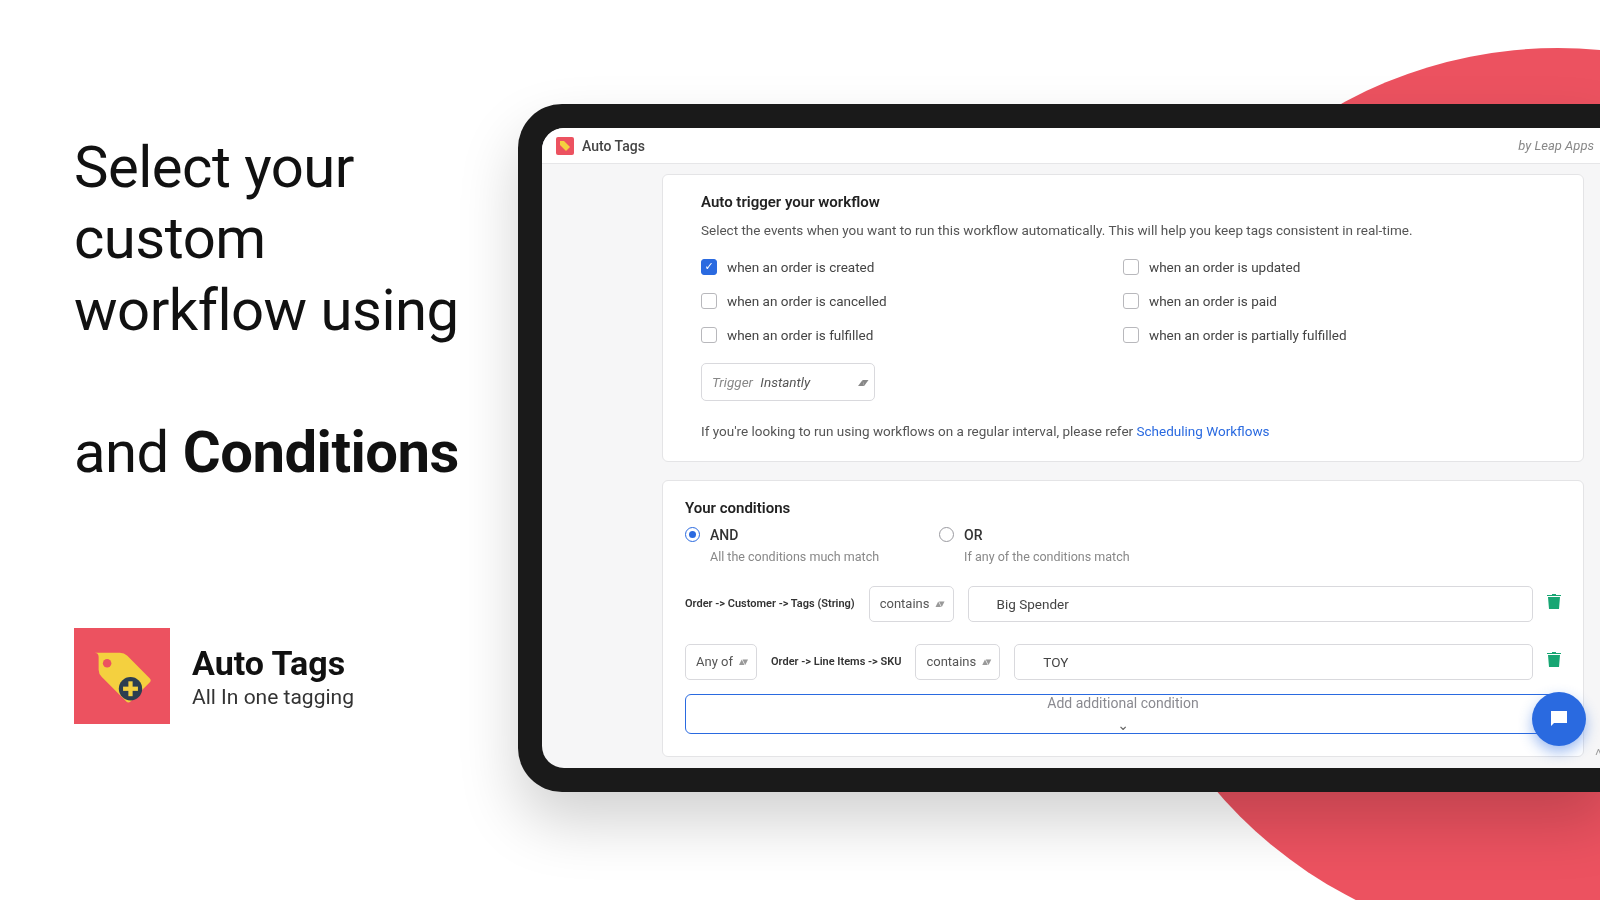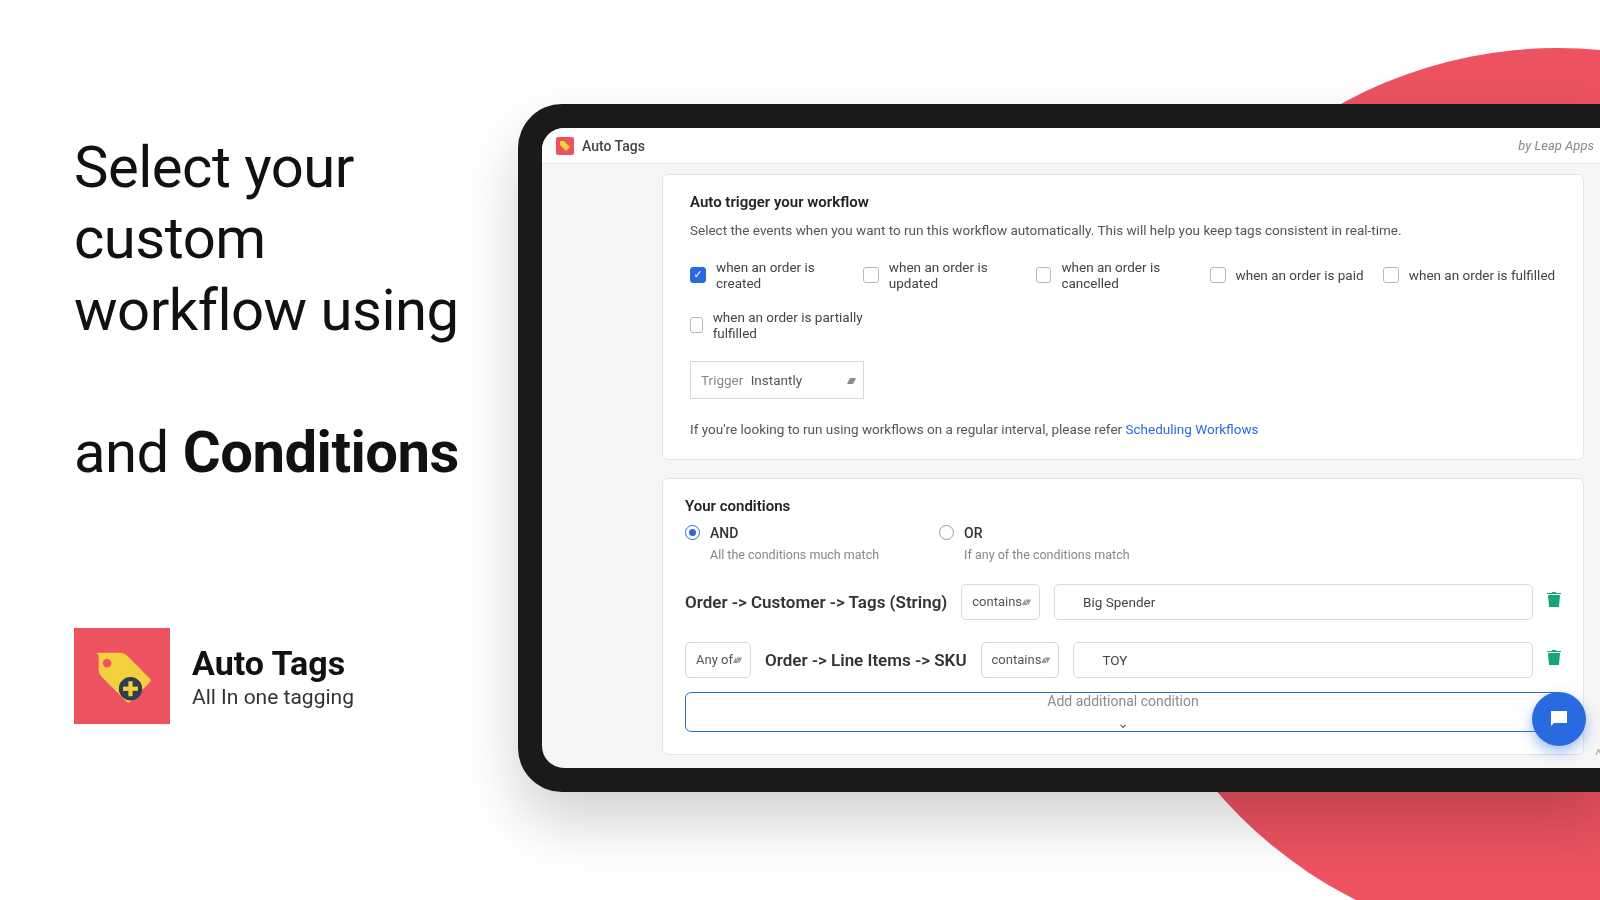--- a/index.html
+++ b/index.html
@@ -19,49 +19,49 @@
 
   .device { position: absolute; left: 518px; top: 104px; width: 1090px; height: 688px; background: #1a1a1a; border-radius: 44px 0 0 44px; padding: 24px 0 24px 24px; z-index: 1; box-shadow: 0 30px 60px rgba(0,0,0,.18); }
   .screen { width: 100%; height: 100%; background: #f6f6f7; border-radius: 22px 0 0 22px; overflow: hidden; position: relative; }
 
   .app-header { height: 36px; background: #fff; border-bottom: 1px solid #e6e6e8; display: flex; align-items: center; padding: 0 14px; font-size: 14px; color: #444; justify-content: space-between; }
   .app-header .hname { display:flex; align-items:center; gap:8px; font-weight:500;}
   .app-header .hlogo { width:18px; height:18px; background:#ec5260; display:inline-flex; align-items:center; justify-content:center; border-radius:2px;}
   .app-header .byline { color:#888; font-size:13px;font-style:italic; }
 
   .canvas { padding: 10px 24px 0 120px; }
-  .card { background:#fff; border:1px solid #e4e4e6; border-radius:6px; padding:18px 27px 22px; margin-bottom:18px; color:#333; }
+  .card { background:#fff; border:1px solid #e4e4e6; border-radius:6px; padding:18px 38px 22px; margin-bottom:18px; color:#333; }
   .card h2 { font-size:15px; font-weight:600; margin-bottom:10px; color:#222; }
   .card p  { font-size:13.5px; color:#555; margin-bottom:18px; line-height:1.45; }
 
-  .trigger-grid { display:grid; grid-template-columns: repeat(5, 1fr); row-gap:18px; column0a; }
+  .trigger-grid { display:grid; grid-template-columns: repeat(2, 1fr); row-gap:18px; column0a; }
   .chk { display:flex; align-items:center; gap:10px; font-size:13.5px; color:#444; }
   .chk-box { width:16px; height:16px; border:1px solid #b8b8bc; border-radius:3px; background:#fff; display:inline-flex; align-items:center; justify-content:center; }
   .chk-box.checked { background:#2a6ae0; border-color:#2a6ae0; }
   .chk-box.checked::after { content:"✓"; color:#fff; font-size:11px; line-height:1; }
 
-  .select { margin-top:20px; height:38px; width:174px; border:1px solid #d9d9dd; border-radius:0; background:#fff; display:flex; align-items:center; justify-content:space-between; padding:0 10px; font-size:13.5px; color:#555; }
+  .select { margin-top:20px; height:38px; width:174px; border:1px solid #d9d9dd; border-radius:5px; background:#fff; display:flex; align-items:center; justify-content:space-between; padding:0 10px; font-size:13.5px; color:#555;font-style:italic; }
   .select .lead { color:#888; margin-right:4px;}
   .select .chev { color:#888; font-size:12px; letter-spacing:-3px; }
 
   .hint { font-size:13.5px; color:#555; margin-top:22px; }
   .hint a { color:#2a6ae0; text-decoration:none; }
 
   .cond-card { padding:18px 22px 22px; }
   .logic-row { display:flex; gap:60px; margin-top:8px; }
   .logic { }
   .logic .top { display:flex; align-items:center; gap:10px; font-size:14px; font-weight:500; color:#333;}
   .radio { width:15px; height:15px; border:1px solid #9a9aa0; border-radius:50%; display:inline-flex; align-items:center; justify-content:center;}
   .radio.on::after{ content:""; width:7px; height:7px; border-radius:50%; background:#2a6ae0; }
   .radio.on { border-color:#2a6ae0;}
   .logic .sub { font-size:12.5px; color:#888; margin:6px 0 0 25px;}
 
   .rule-row { display:flex; align-items:center; gap:14px; margin-top:22px; }
-  .rule-label { font-size:17px; font-weight:600; color:#333; }
-  .mini-select { height:36px; border:1px solid #d9d9dd; border-radius:5px; background:#fff; display:flex; align-items:center; padding:0 10px; font-size:13px; color:#555; }
+  .rule-label { font-size:11px; font-weight:600; color:#333; }
+  .mini-select { height:36px; border:1px solid #d9d9dd; border-radius:5px; background:#fff; display:flex; align-items:center; padding:0 10px; font-size:13px; color:#555; gap:6px;}
   .mini-select .chev{ color:#999; font-size:11px; letter-spacing:-2px;}
   .text-input { height:36px; border:1px solid #d9d9dd; border-radius:5px; background:#fff; padding:0 28px; font-size:13.5px; color:#444; flex:1; display:flex; align-items:center;}
   .trash { color:#17a673; font-size:15px; cursor:pointer; }
 
   .add-cond { margin-top:14px; height:40px; border:1.5px solid #2a6ae0; border-radius:6px; display:flex; align-items:center; justify-content:space-between; padding:0 12px; font-size:14px; color:#8a8a90; background:#fff;flex-direction:column;}
   .add-cond .dd { color:#666; }
 
   .scroll-nub { position:absolute; right:6px; bottom:8px; color:#999; font-size:12px; }
 
   .fab { position:absolute; right:22px; bottom:22px; width:54px; height:54px; border-radius:50%; background:#2a6ae0; display:flex; align-items:center; justify-content:center; box-shadow:0 6px 14px rgba(42,106,224,.45);}

